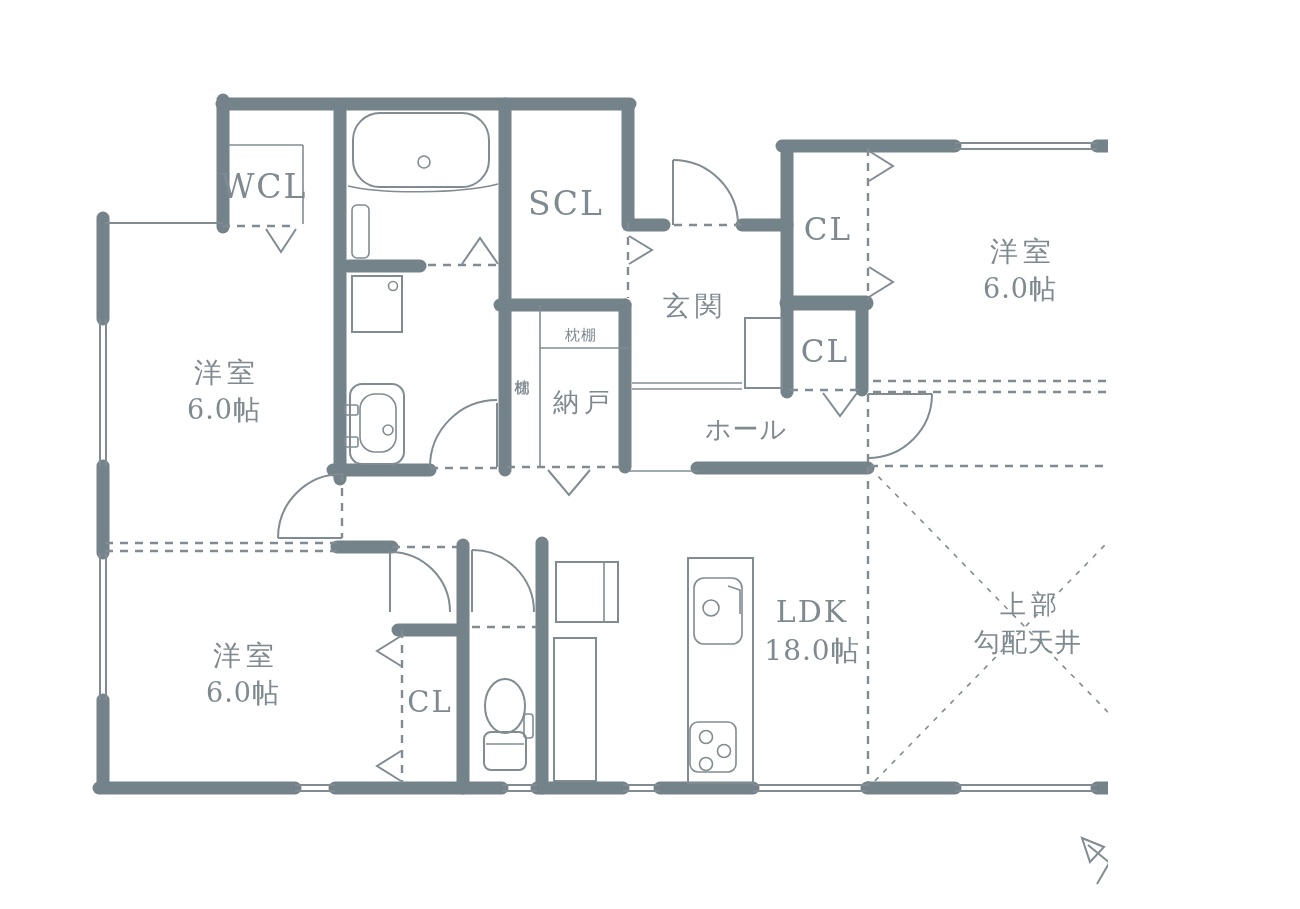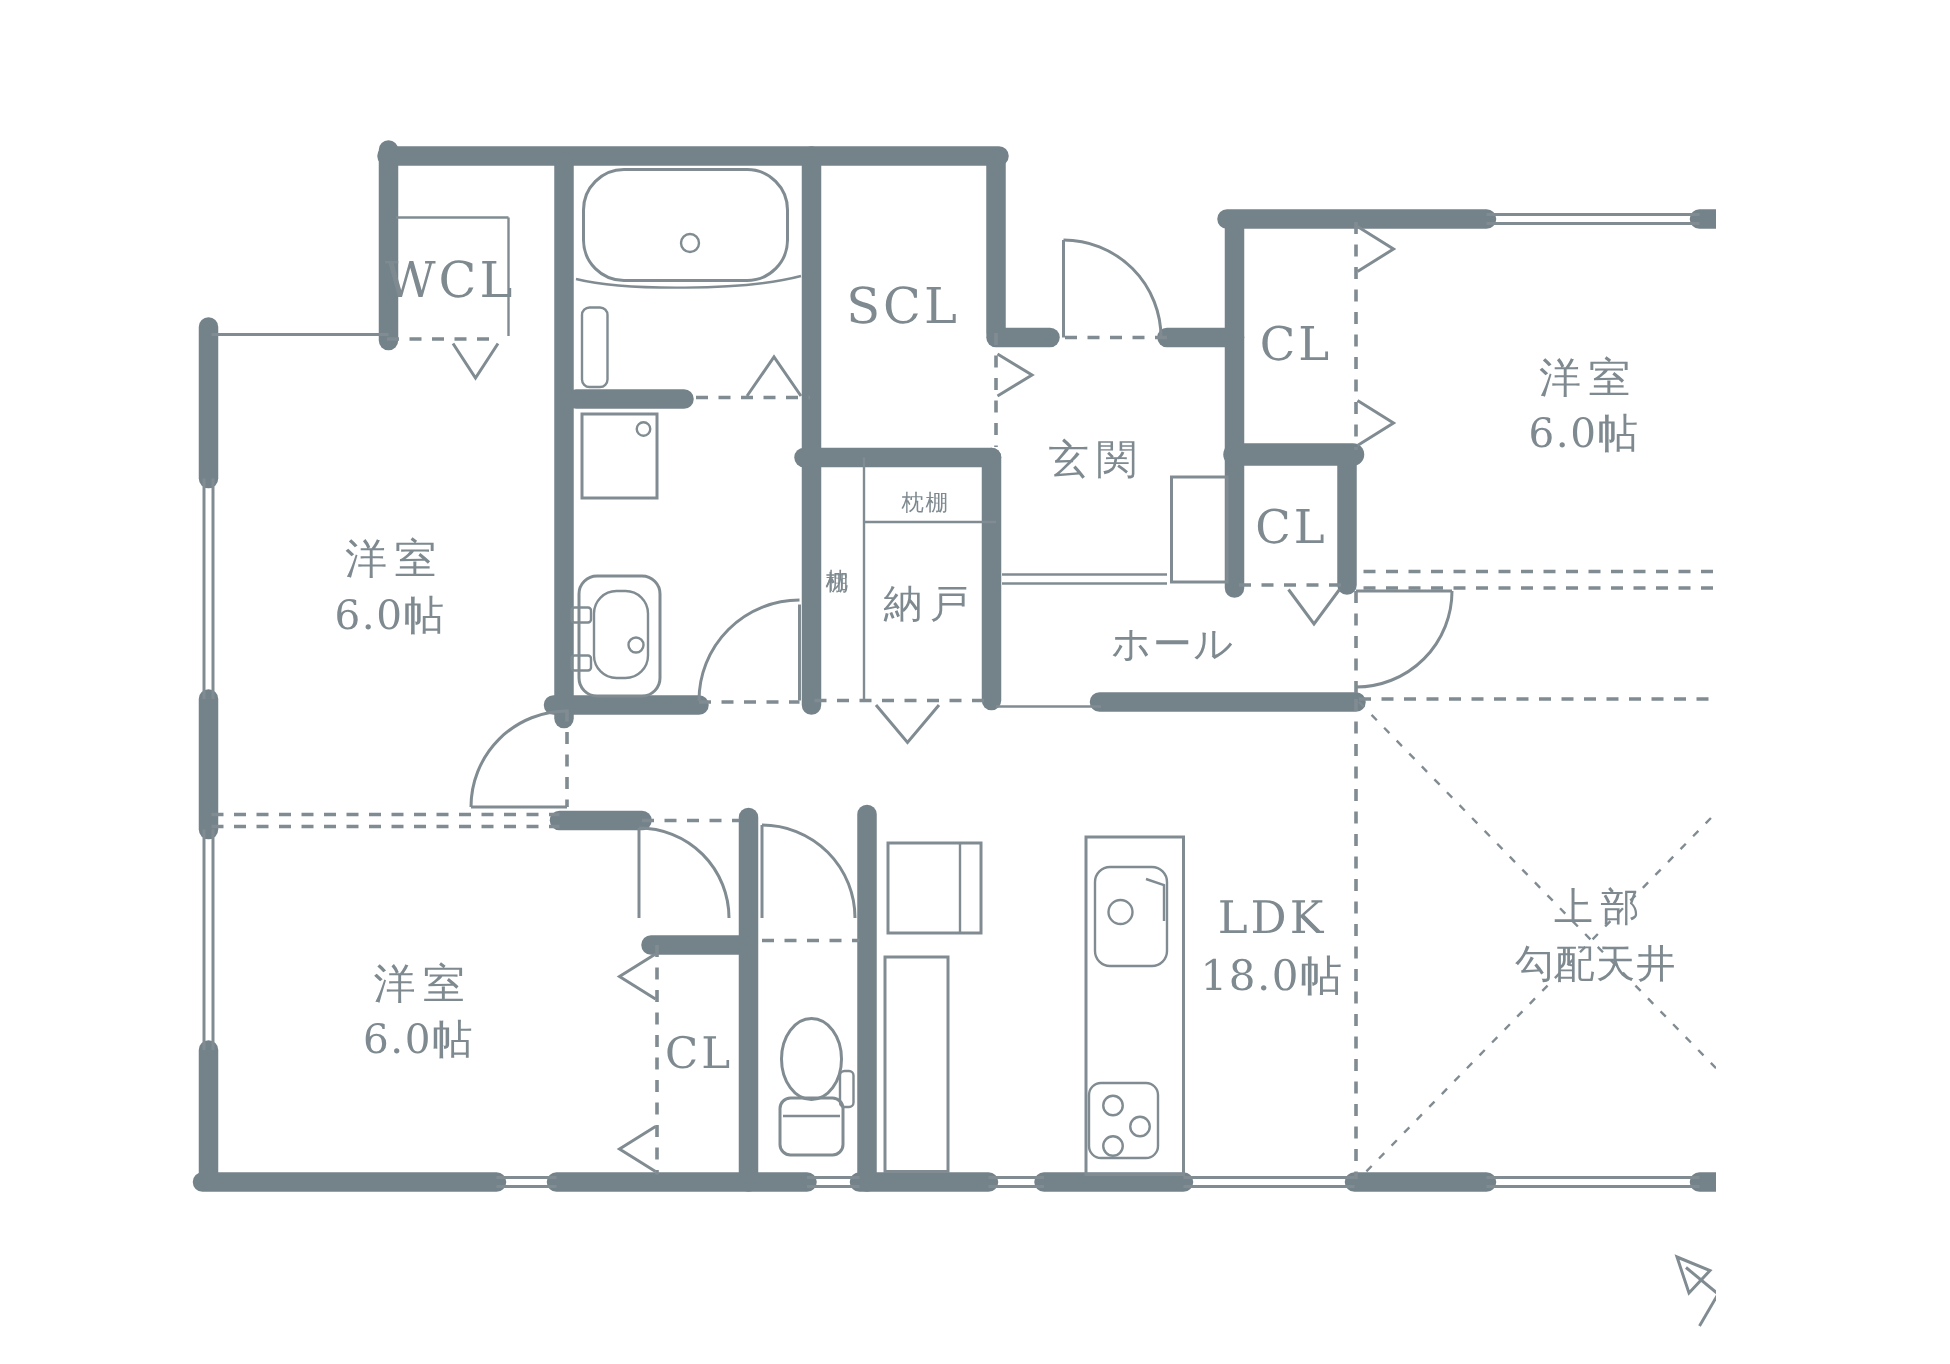--- a/index.html
+++ b/index.html
@@ -2,21 +2,20 @@
 <html style="--wall: #74828A; --line: #808C92; --text: #7E8A90; --bg: #FFFFFF;"><head>
 <meta charset="utf-8">
 <style>
   html,body{margin:0;padding:0;background:#ffffff;}
   .stage{
     position:relative;
     width:1108px;height:909px;
     background:var(--bg,#ffffff);
     overflow:hidden;
     font-family:"DejaVu Serif","Liberation Serif",serif;
-    margin-left:36px;
   }
   svg{display:block;width:1300px;height:909px;}
   .wall{stroke:var(--wall,#74828A);stroke-width:13;stroke-linecap:round;fill:none;}
   .wall.thick{stroke-width:15;}
   .thin{stroke:var(--line,#808C92);stroke-width:2;fill:none;}
   .thin15{stroke:var(--line,#808C92);stroke-width:1.6;fill:none;}
   .dashed{stroke:var(--line,#808C92);stroke-width:2.4;fill:none;stroke-dasharray:8 7;}
   .diag{stroke:var(--line,#808C92);stroke-width:1.6;fill:none;stroke-dasharray:5 7;}
   .lbl{fill:var(--text,#7E8A90);text-anchor:middle;}
   .lbl.en{letter-spacing:2px;}

